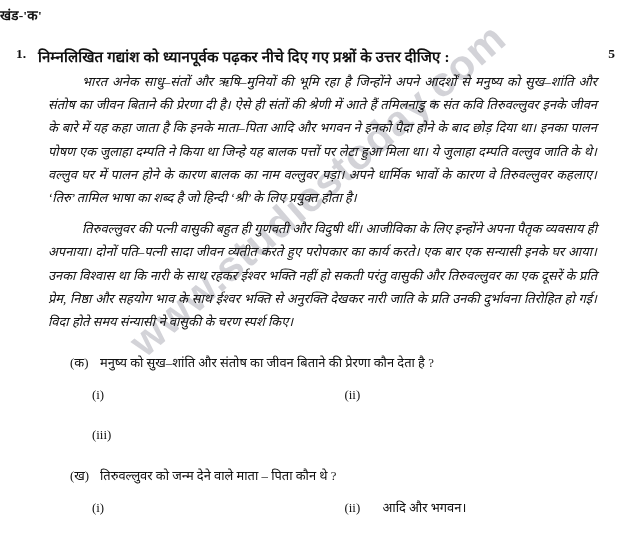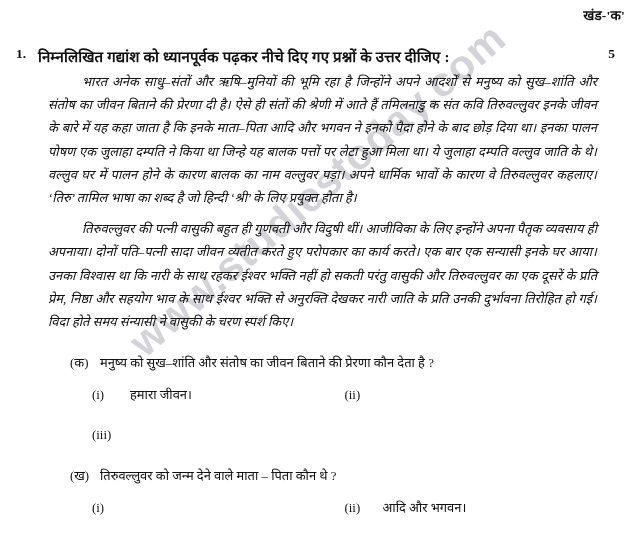--- a/index.html
+++ b/index.html
@@ -49,21 +49,21 @@
   }
 
   
   #content {
     position: relative;
     z-index: 10;
     padding: 0;
   }
 
   .section-heading {
-    text-align: right;
+    text-align: left;
     font-weight: bold;
     font-size: 13.5px;
     margin: 6px 0 8px 0;
     letter-spacing: 0.2px;
   }
 
   .question-block {
     margin-top: 22px;
     padding-left: 8px;
     padding-right: 10px;
@@ -196,21 +196,20 @@
       <div class="sub-questions">
 
         <div class="subq">
           <div class="subq-text-row">
             <div class="subq-label">(क)</div>
             <div class="subq-text">मनुष्य को सुख–शांति और संतोष का जीवन बिताने की प्रेरणा कौन देता है ?</div>
           </div>
           <div class="options-grid">
             <div class="option">
               <span class="option-num">(i)</span>
-              <span class="option-text">हमारा जीवन।</span>
             </div>
             <div class="option">
               <span class="option-num">(ii)</span>
             </div>
             <div class="option">
               <span class="option-num">(iii)</span>
             </div>
           </div>
         </div>
 

